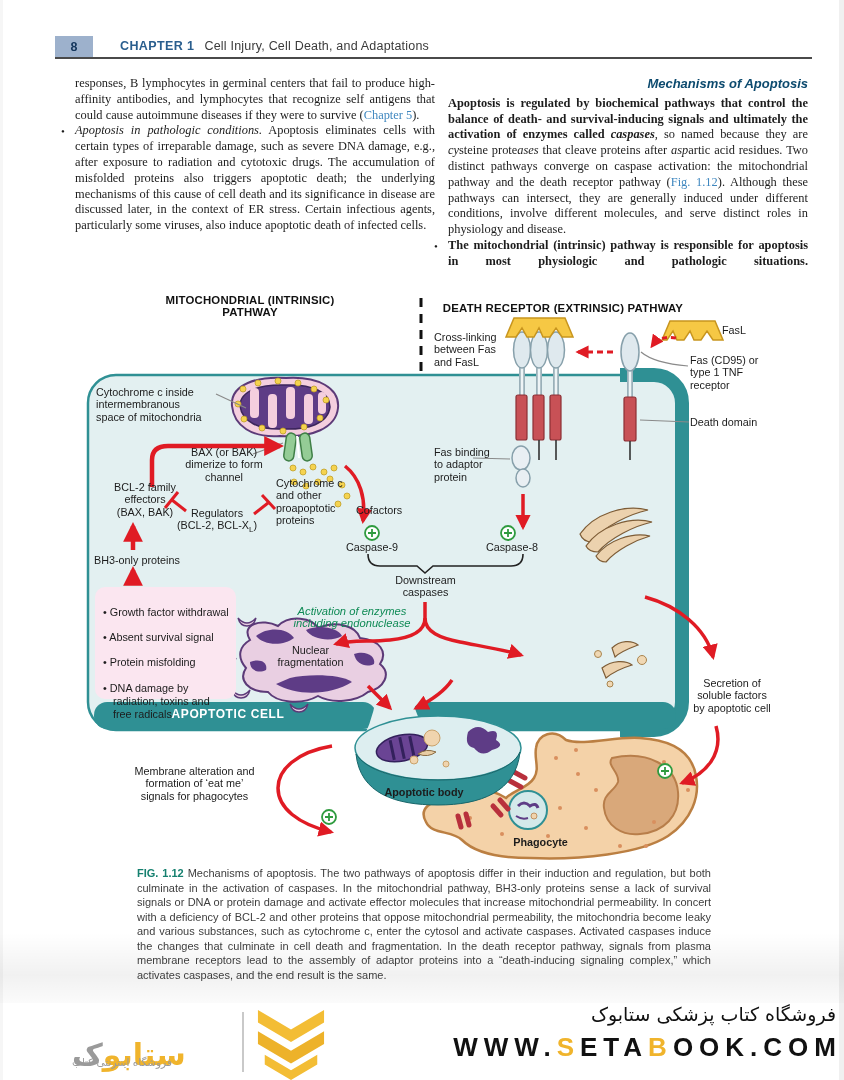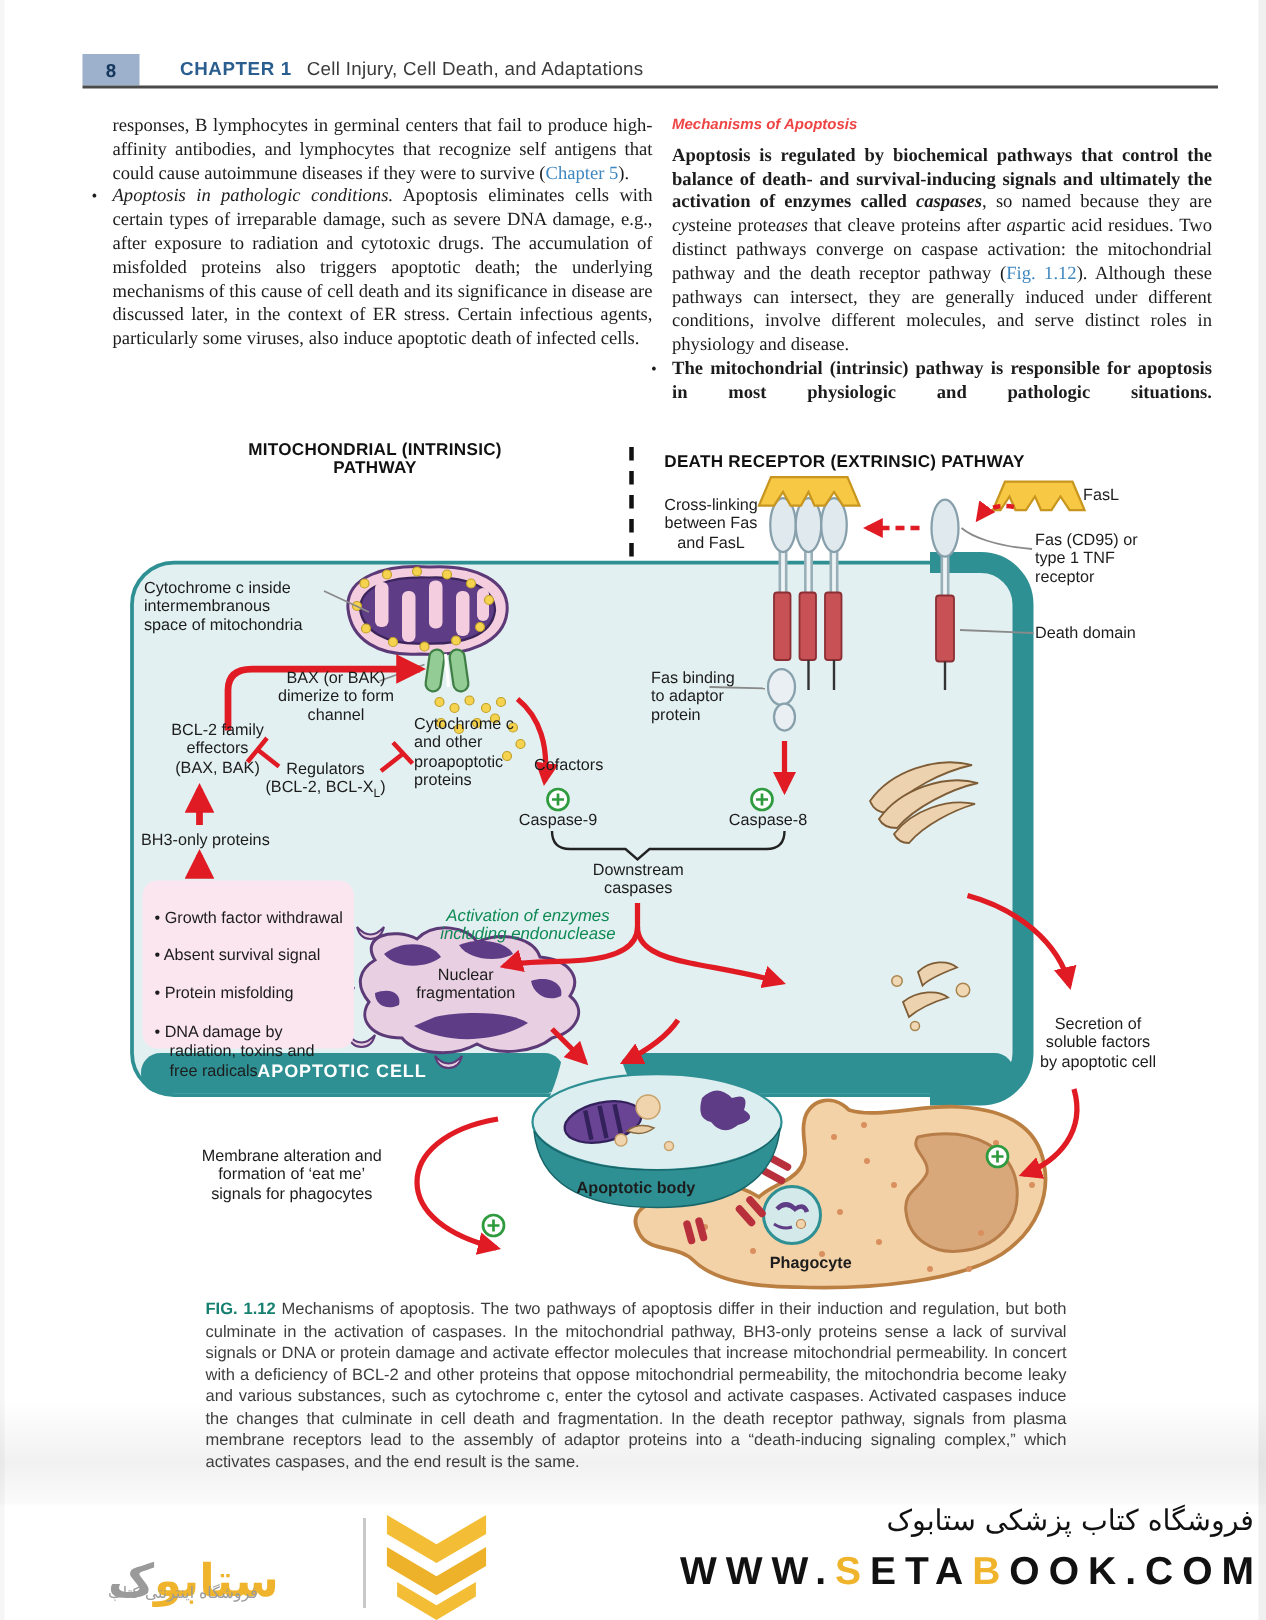--- a/index.html
+++ b/index.html
@@ -19,21 +19,21 @@
   .hrule{position:absolute;left:55px;top:57px;width:757px;height:2px;background:#4a4a4a;}
 
   
   .col{position:absolute;top:76px;width:360px;font-family:"Liberation Serif",serif;
     font-size:12.4px;line-height:15.8px;color:#1c1c1c;text-align:justify;}
   .col-l{left:75px;} .col-r{left:448px;}
   .bullet-row{display:flex;margin-top:0;}
   .bullet-mark{width:14px;margin-left:-14px;flex:none;font-size:11px;padding-top:1px;color:#1c1c1c;}
   .c-link{color:#3f87bf;}
   .rc-head{font-family:"Liberation Sans",sans-serif;font-weight:bold;font-style:italic;
-    color:#ef4444;font-size:10px;margin-bottom:4px;text-align:left;}
+    color:#0c4a6e;font-size:13px;margin-bottom:4px;text-align:right;}
   .justify-last{text-align-last:justify;}
 
   
   .fig{position:absolute;left:0;top:288px;width:844px;height:578px;}
   .fig svg{position:absolute;left:0;top:0;}
   .flabel{position:absolute;font-size:10.8px;line-height:12.4px;color:#1c1c1c;white-space:pre-line;z-index:3;}
   .fc{text-align:center;} .fb{font-weight:bold;}
   .ftitle{font-weight:bold;font-size:11.4px;letter-spacing:.2px;color:#111;}
   .fgreen{color:#0f8a55;font-style:italic;font-size:11.2px;}
   .fwhite{color:#fff;font-weight:bold;font-size:12px;letter-spacing:.6px;}
@@ -355,21 +355,21 @@
 proteins</div>
     <div class="flabel" style="left:356px;top:216px;width:70px;">Cofactors</div>
     <div class="flabel fc" style="left:328px;top:253px;width:88px;">Caspase-9</div>
     <div class="flabel" style="left:94px;top:266px;width:115px;">BH3-only proteins</div>
     <div class="pinkbox">
       <div class="pb-item">Growth factor withdrawal</div>
       <div class="pb-item">Absent survival signal</div>
       <div class="pb-item">Protein misfolding</div>
       <div class="pb-item">DNA damage by radiation, toxins and free radicals</div>
     </div>
-    <div class="flabel" style="left:434px;top:43px;width:80px;text-align:center;">Cross-linking
+    <div class="flabel" style="left:434px;top:43px;width:80px;">Cross-linking
 between Fas
 and FasL</div>
     <div class="flabel" style="left:722px;top:36px;width:45px;">FasL</div>
     <div class="flabel" style="left:690px;top:66px;width:95px;">Fas (CD95) or
 type 1 TNF
 receptor</div>
     <div class="flabel" style="left:690px;top:128px;width:95px;">Death domain</div>
     <div class="flabel" style="left:434px;top:158px;width:78px;">Fas binding
 to adaptor
 protein</div>

